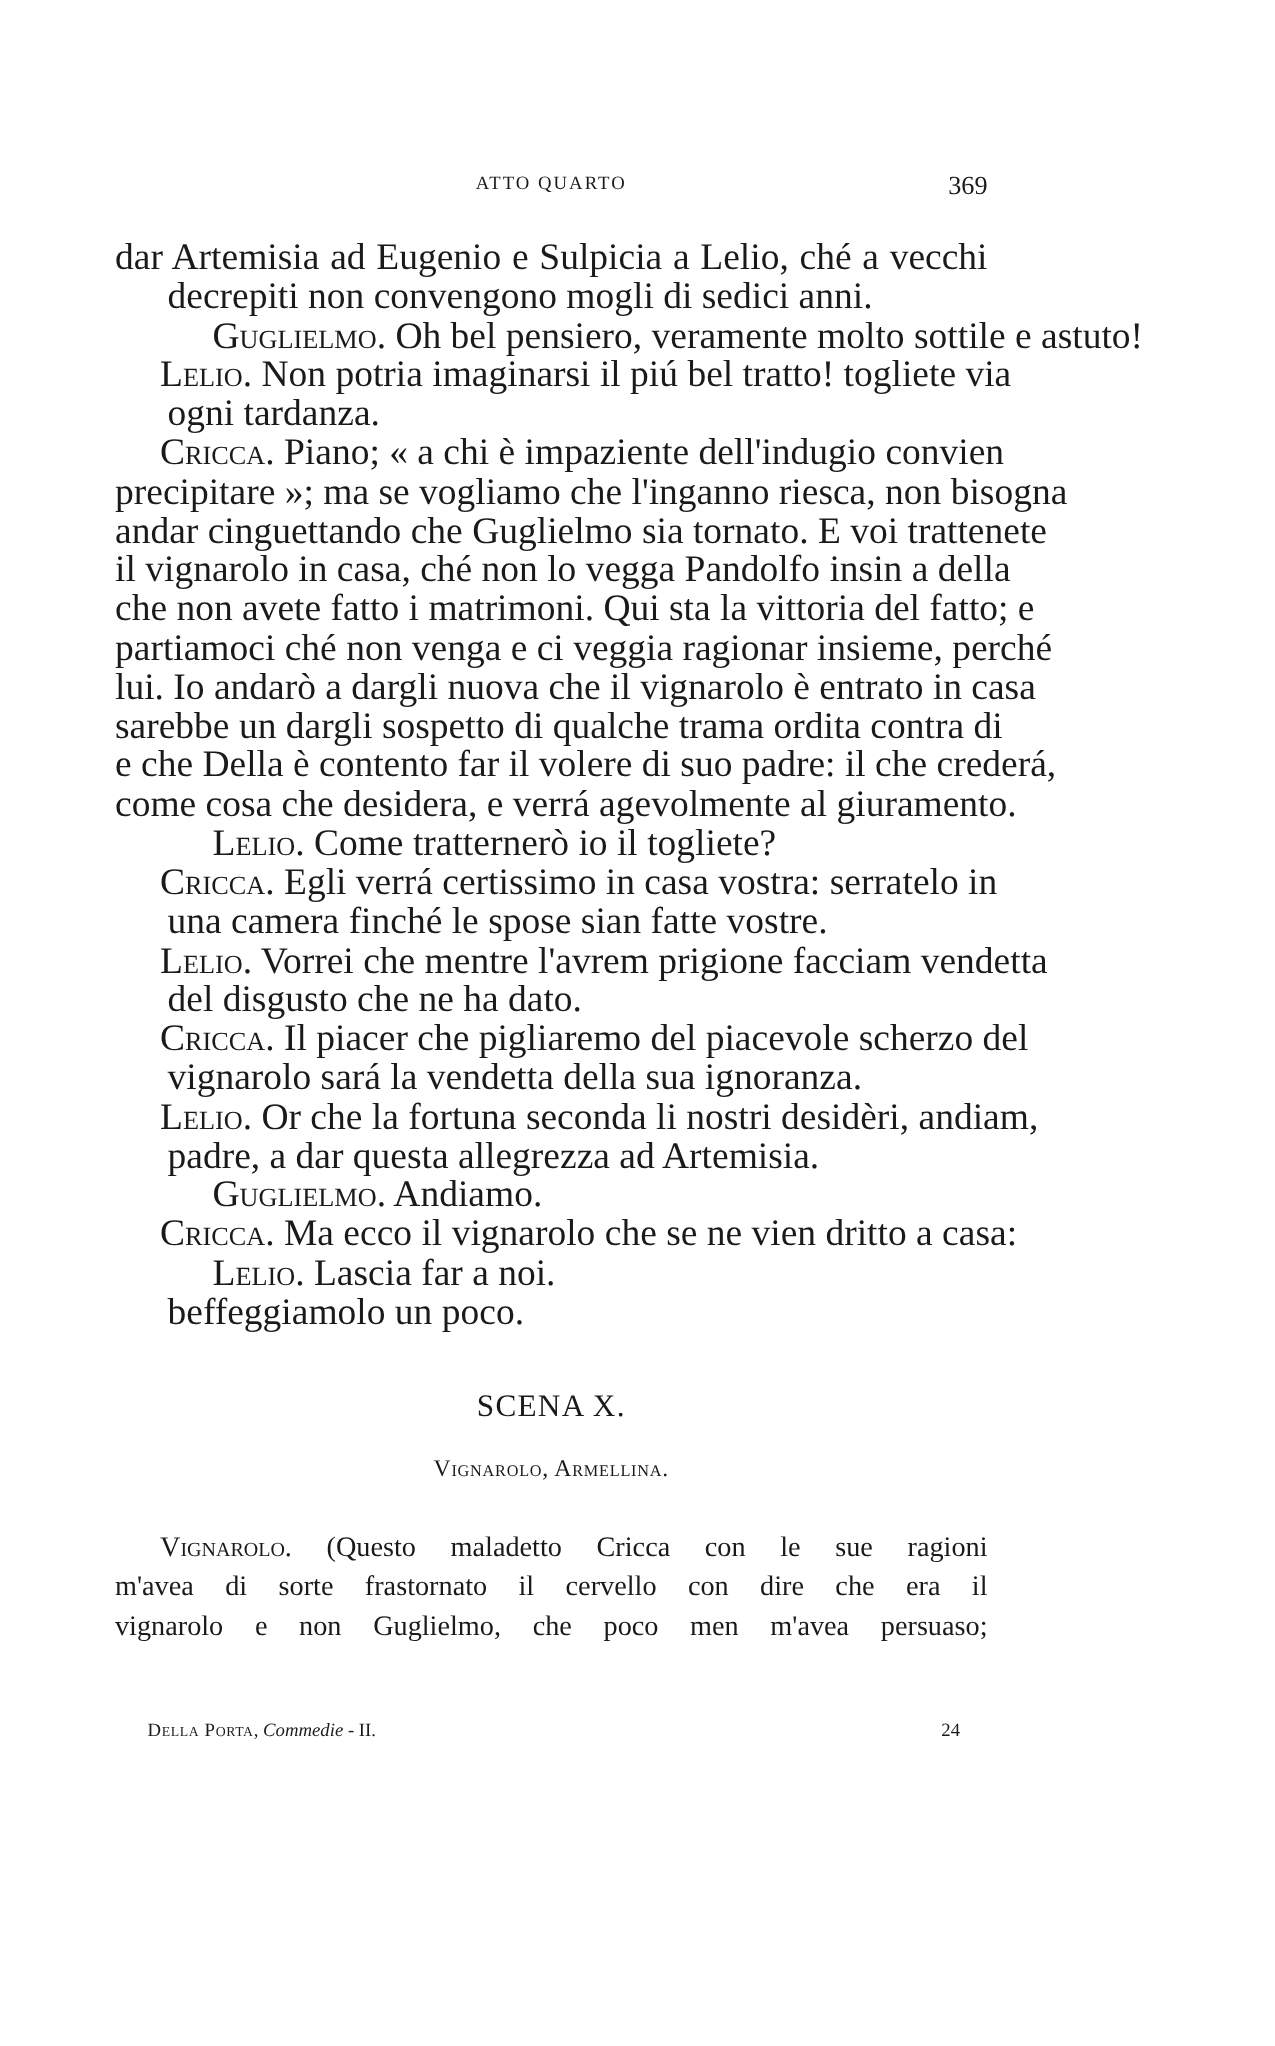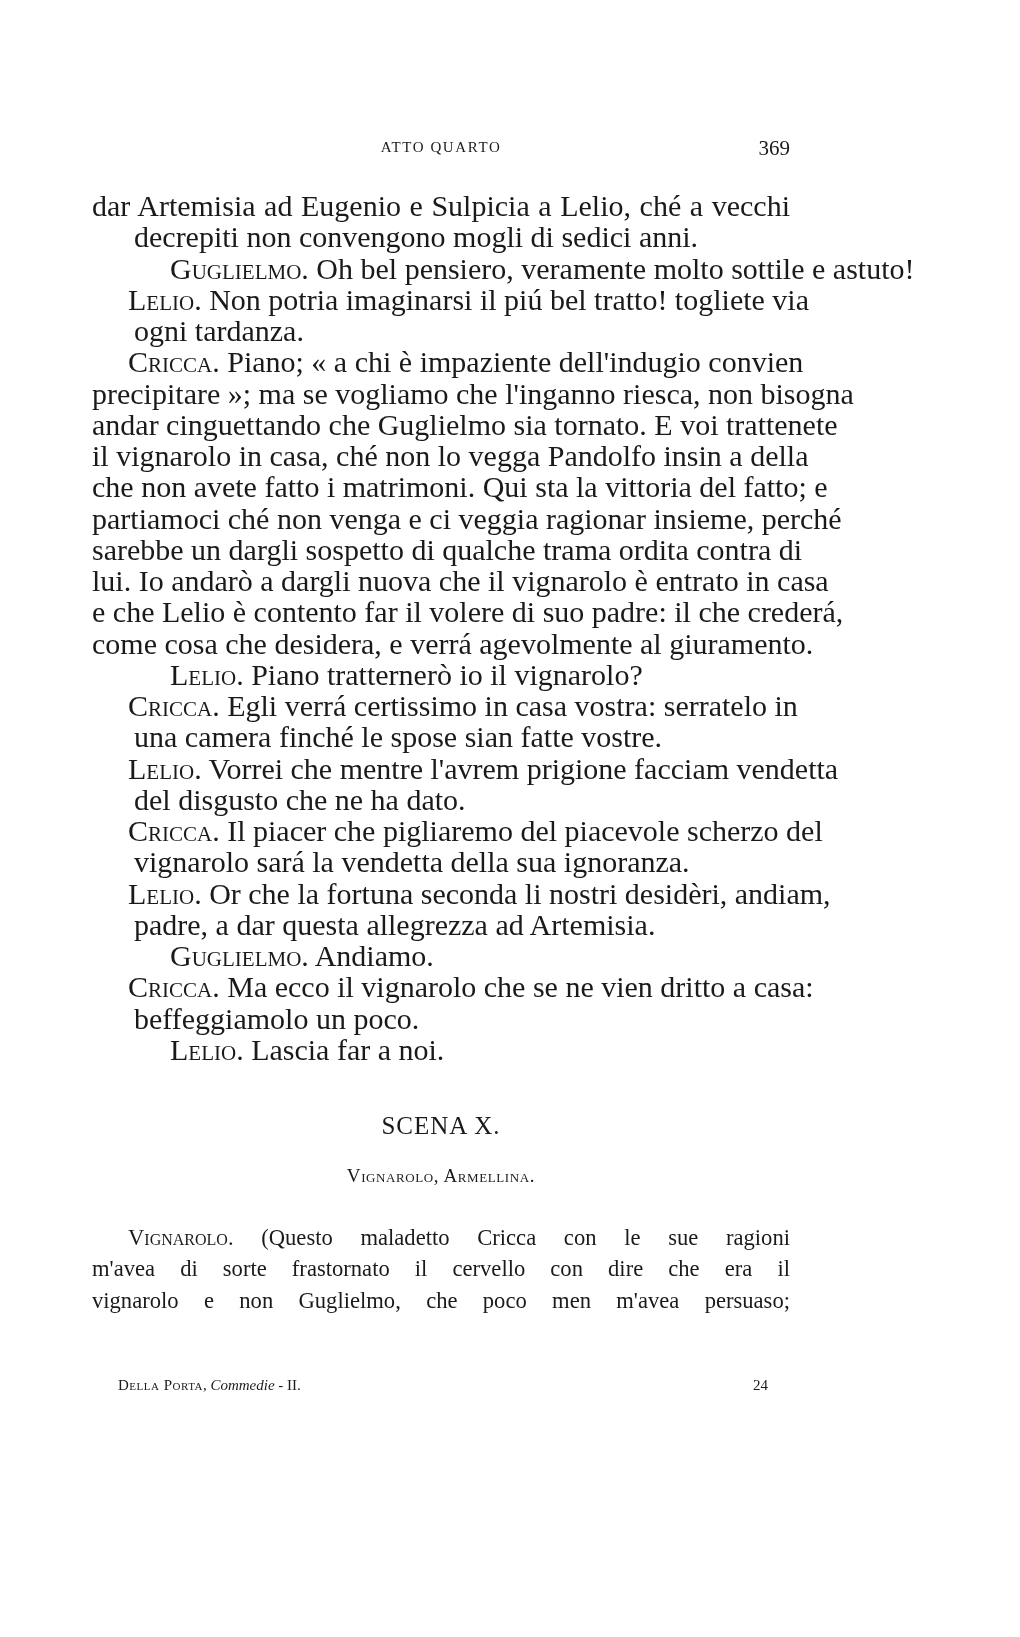--- a/index.html
+++ b/index.html
@@ -35,37 +35,37 @@
   <span class="line last"><span>decrepiti non convengono mogli di sedici anni.</span></span>
   <span class="line indent last"><span class="sc">Guglielmo</span><span>. Oh bel pensiero, veramente molto sottile e astuto!</span></span>
   <span class="line indent"><span class="sc">Lelio</span><span>. Non potria imaginarsi il piú bel tratto! togliete via</span></span>
   <span class="line last"><span>ogni tardanza.</span></span>
   <span class="line indent"><span class="sc">Cricca</span><span>. Piano; « a chi è impaziente dell'indugio convien</span></span>
   <span class="line"><span>precipitare »; ma se vogliamo che l'inganno riesca, non bisogna</span></span>
   <span class="line"><span>andar cinguettando che Guglielmo sia tornato. E voi trattenete</span></span>
   <span class="line"><span>il vignarolo in casa, ché non lo vegga Pandolfo insin a della</span></span>
   <span class="line"><span>che non avete fatto i matrimoni. Qui sta la vittoria del fatto; e</span></span>
   <span class="line"><span>partiamoci ché non venga e ci veggia ragionar insieme, perché</span></span>
+  <span class="line"><span>lui. Io andarò a dargli nuova che il vignarolo è entrato in casa</span></span>
   <span class="line"><span>sarebbe un dargli sospetto di qualche trama ordita contra di</span></span>
-  <span class="line"><span>lui. Io andarò a dargli nuova che il vignarolo è entrato in casa</span></span>
-  <span class="line"><span>e che Lelio è contento far il volere di suo padre: il che crederá,</span></span>
+  <span class="line"><span>e che Della è contento far il volere di suo padre: il che crederá,</span></span>
   <span class="line"><span>come cosa che desidera, e verrá agevolmente al giuramento.</span></span>
-  <span class="line indent last"><span class="sc">Lelio</span><span>. Piano tratternerò io il vignarolo?</span></span>
+  <span class="line indent last"><span class="sc">Lelio</span><span>. Come tratternerò io il togliete?</span></span>
   <span class="line indent"><span class="sc">Cricca</span><span>. Egli verrá certissimo in casa vostra: serratelo in</span></span>
   <span class="line last"><span>una camera finché le spose sian fatte vostre.</span></span>
   <span class="line indent"><span class="sc">Lelio</span><span>. Vorrei che mentre l'avrem prigione facciam vendetta</span></span>
   <span class="line last"><span>del disgusto che ne ha dato.</span></span>
   <span class="line indent"><span class="sc">Cricca</span><span>. Il piacer che pigliaremo del piacevole scherzo del</span></span>
   <span class="line last"><span>vignarolo sará la vendetta della sua ignoranza.</span></span>
   <span class="line indent"><span class="sc">Lelio</span><span>. Or che la fortuna seconda li nostri desidèri, andiam,</span></span>
   <span class="line last"><span>padre, a dar questa allegrezza ad Artemisia.</span></span>
   <span class="line indent last"><span class="sc">Guglielmo</span><span>. Andiamo.</span></span>
   <span class="line indent"><span class="sc">Cricca</span><span>. Ma ecco il vignarolo che se ne vien dritto a casa:</span></span>
+  <span class="line indent last"><span class="sc">Lelio</span><span>. Lascia far a noi.</span></span>
   <span class="line last"><span>beffeggiamolo un poco.</span></span>
-  <span class="line indent last"><span class="sc">Lelio</span><span>. Lascia far a noi.</span></span>
 </div>
 
 <div class="scene-title">SCENA X.</div>
 <div class="scene-chars">Vignarolo, Armellina.</div>
 
 <div class="body2">
   <span class="line indent"><span class="sc">Vignarolo</span><span>. (Questo maladetto Cricca con le sue ragioni</span></span>
   <span class="line"><span>m'avea di sorte frastornato il cervello con dire che era il</span></span>
   <span class="line"><span>vignarolo e non Guglielmo, che poco men m'avea persuaso;</span></span>
 </div>

